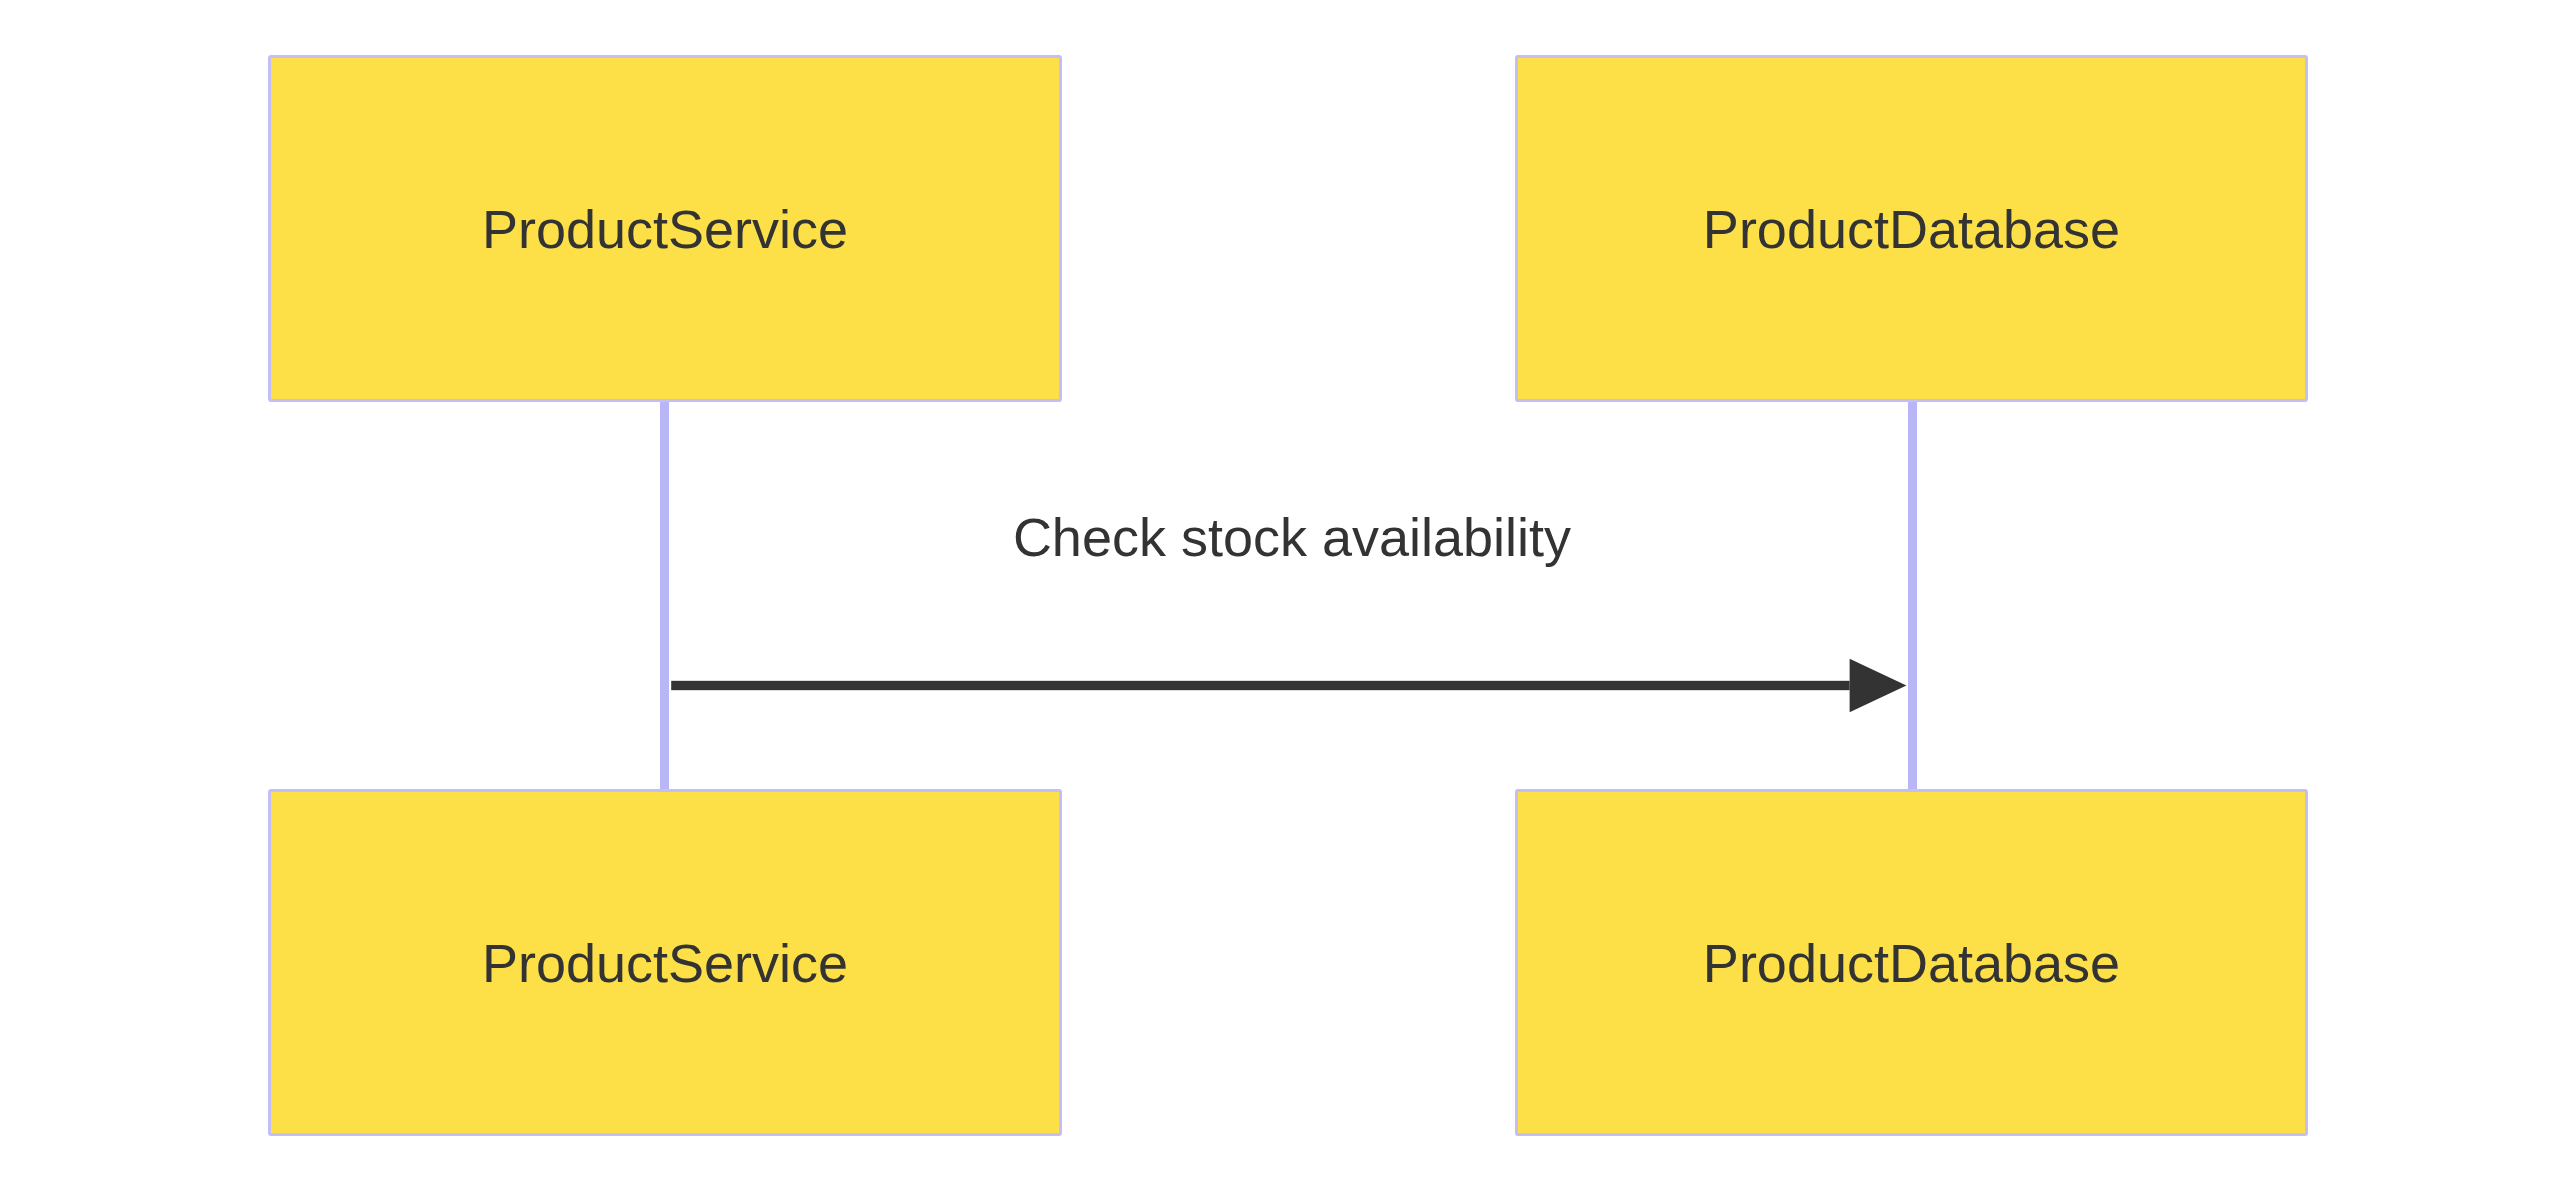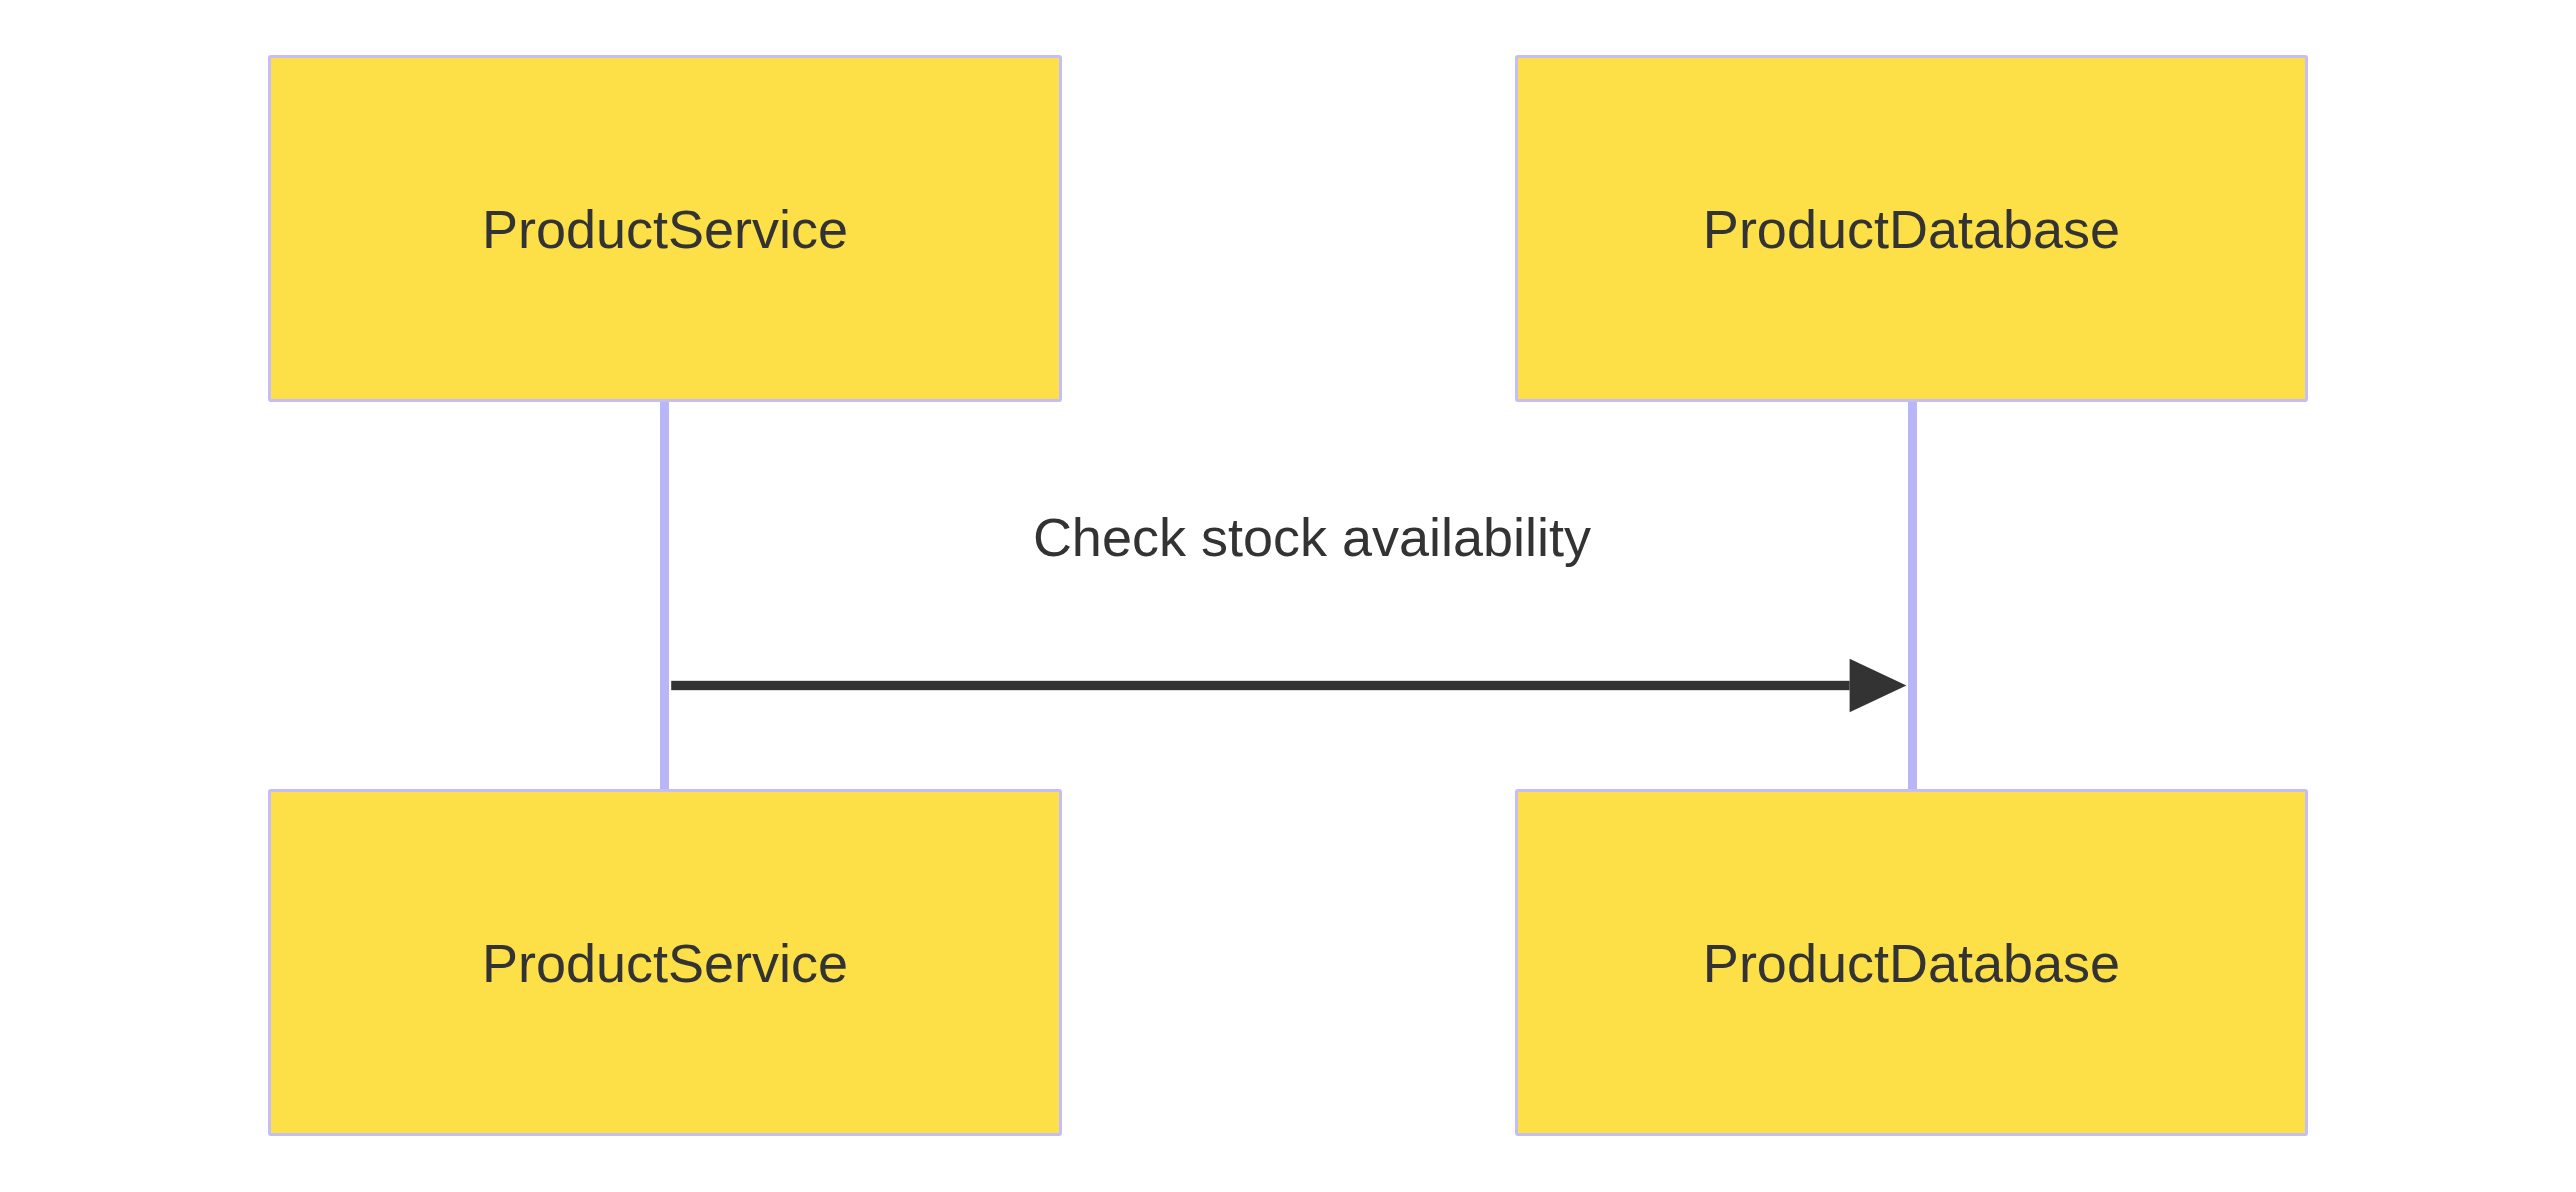--- a/index.html
+++ b/index.html
@@ -61,21 +61,21 @@
     left: 644px;
     top: 624px;
     width: 1295px;
     height: 127px;
     pointer-events: none;
   }
 
   
   .message-label {
     position: absolute;
-    left: 668px;
+    left: 648px;
     top: 510px;
     width: 1288px;
     text-align: center;
     font-size: 54px;
     line-height: 1;
     color: #333333;
     white-space: nowrap;
   }
 </style>
 </head>

